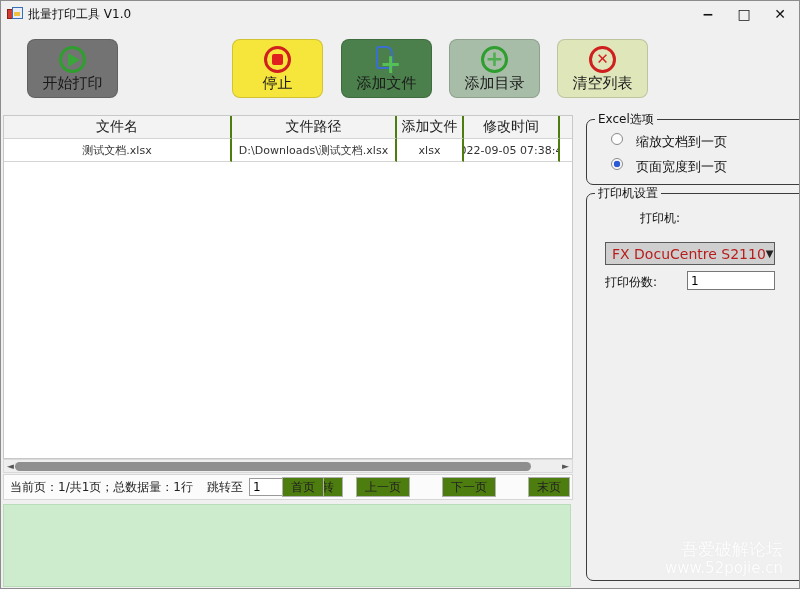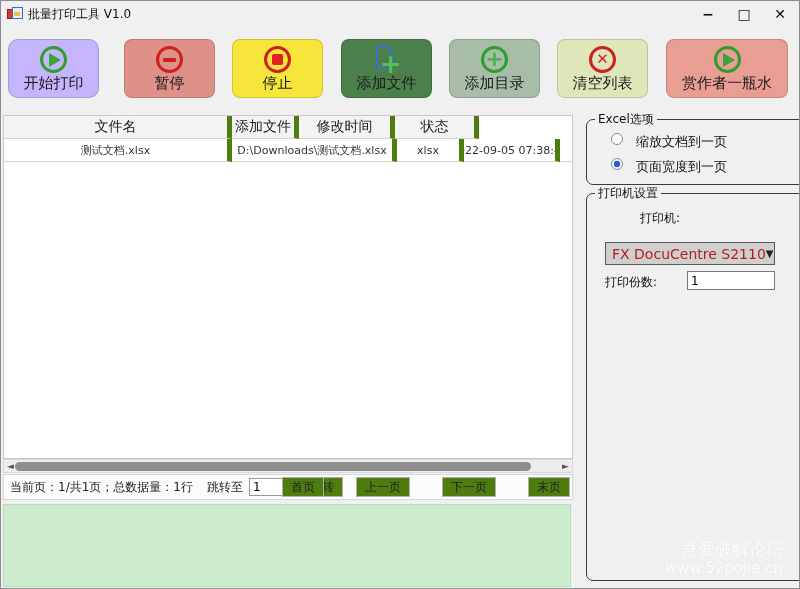--- a/index.html
+++ b/index.html
@@ -28,21 +28,21 @@
   .sqr { width:11px; height:11px; background:#e01f1f; border-radius:2px; }
   .xgl { color:#d42020; font-size:15px; font-weight:bold; line-height:1; }
   .plus-g { color:#4fae4f; font-size:22px; font-weight:bold; line-height:1; margin-top:-2px; }
   .file-plus { position:relative; width:26px; height:27px; }
   .file-plus .doc { position:absolute; left:2px; top:0; width:17px; height:23px; border:2px solid #3a6fd0; border-radius:3px 7px 3px 3px; }
   .file-plus .pl { position:absolute; right:-2px; bottom:-2px; color:#55c055; font-size:26px; font-weight:bold; line-height:0.8; }
 
   
   .table-wrap { position:absolute; left:2px; top:114px; width:570px; height:344px; background:#fff; border:1px solid #c8c8c8; overflow:hidden; }
   .trow { display:flex; width:640px; }
-  .tcell { border-right:5px solid #4d7c0f; border-bottom:1px solid #d4d4d4; height:23px; display:flex; align-items:center; justify-content:center; overflow:hidden; white-space:nowrap; }
+  .tcell { border-right:2px solid #4d7c0f; border-bottom:1px solid #d4d4d4; height:23px; display:flex; align-items:center; justify-content:center; overflow:hidden; white-space:nowrap; }
   .thead .tcell { background:#f3f3f3; font-size:14px; color:#222; }
   .tbody .tcell { background:#fff; font-size:11px; color:#333; }
   .cw0{width:228px}.cw1{width:165px}.cw2{width:67px}.cw3{width:96px}.cw4{width:84px}
 
   
   .hscroll { position:absolute; left:2px; top:458px; width:570px; height:14px; background:#eeeeee; border:1px solid #d9d9d9; }
   .hs-arrow { position:absolute; top:1px; font-size:9px; color:#555; line-height:11px; }
   .hs-thumb { position:absolute; left:11px; top:2px; width:516px; height:9px; background:#8f8f8f; border-radius:5px; }
 
   
@@ -90,31 +90,25 @@
         <span class="sq3"></span>
     </div>
     <span class="titlebar-title">批量打印工具 V1.0</span>
     <div class="win-controls">
       <span class="win-btn">−</span>
       <span class="win-btn">□</span>
       <span class="win-btn">✕</span>
     </div>
   </div>
 
-  <div class="tb-btn" style="left: 7px; background: #c4b5fd; border-radius: 10px;">
+  <div class="tb-btn" style="left: 26px; background: #737373;">
     <span class="ic-circle c-green">
         <span class="tri"></span>
       </span>
     <span class="lbl">开始打印</span>
-  </div>
-  <div class="tb-btn" style="left: 123px; background: rgb(221, 145, 137);">
-    <span class="ic-circle c-red">
-        <span class="bar"></span>
-      </span>
-    <span class="lbl">暂停</span>
   </div>
   <div class="tb-btn" style="left: 231px; background: rgb(246, 229, 59);">
     <span class="ic-circle c-red">
         <span class="sqr"></span>
       </span>
     <span class="lbl">停止</span>
   </div>
   <div class="tb-btn" style="left: 340px; background: rgb(75, 127, 75);">
     <span class="file-plus">
         <span class="doc"></span>
@@ -127,30 +121,25 @@
         <span class="plus-g">+</span>
       </span>
     <span class="lbl">添加目录</span>
   </div>
   <div class="tb-btn" style="left: 556px; background: rgb(223, 231, 186);">
     <span class="ic-circle c-red">
         <span class="xgl">✕</span>
       </span>
     <span class="lbl">清空列表</span>
   </div>
-  <div class="tb-btn" style="left: 665px; width: 122px; background: rgb(232, 158, 147);">
-    <span class="ic-circle c-green">
-        <span class="tri"></span>
-      </span>
-    <span class="lbl">赏作者一瓶水</span>
-  </div>
 
   <div class="table-wrap">
     <div class="trow thead">
       <div class="tcell cw0">文件名</div>
+      <div class="tcell cw1">文件路径</div>
       <div class="tcell cw2">添加文件</div>
       <div class="tcell cw3">修改时间</div>
       <div class="tcell cw4">状态</div>
     </div>
     <div class="trow tbody">
       <div class="tcell cw0">测试文档.xlsx</div>
       <div class="tcell cw1">D:\Downloads\测试文档.xlsx</div>
       <div class="tcell cw2">xlsx</div>
       <div class="tcell cw3">2022-09-05 07:38:43</div>
       <div class="tcell cw4">未打印</div>

